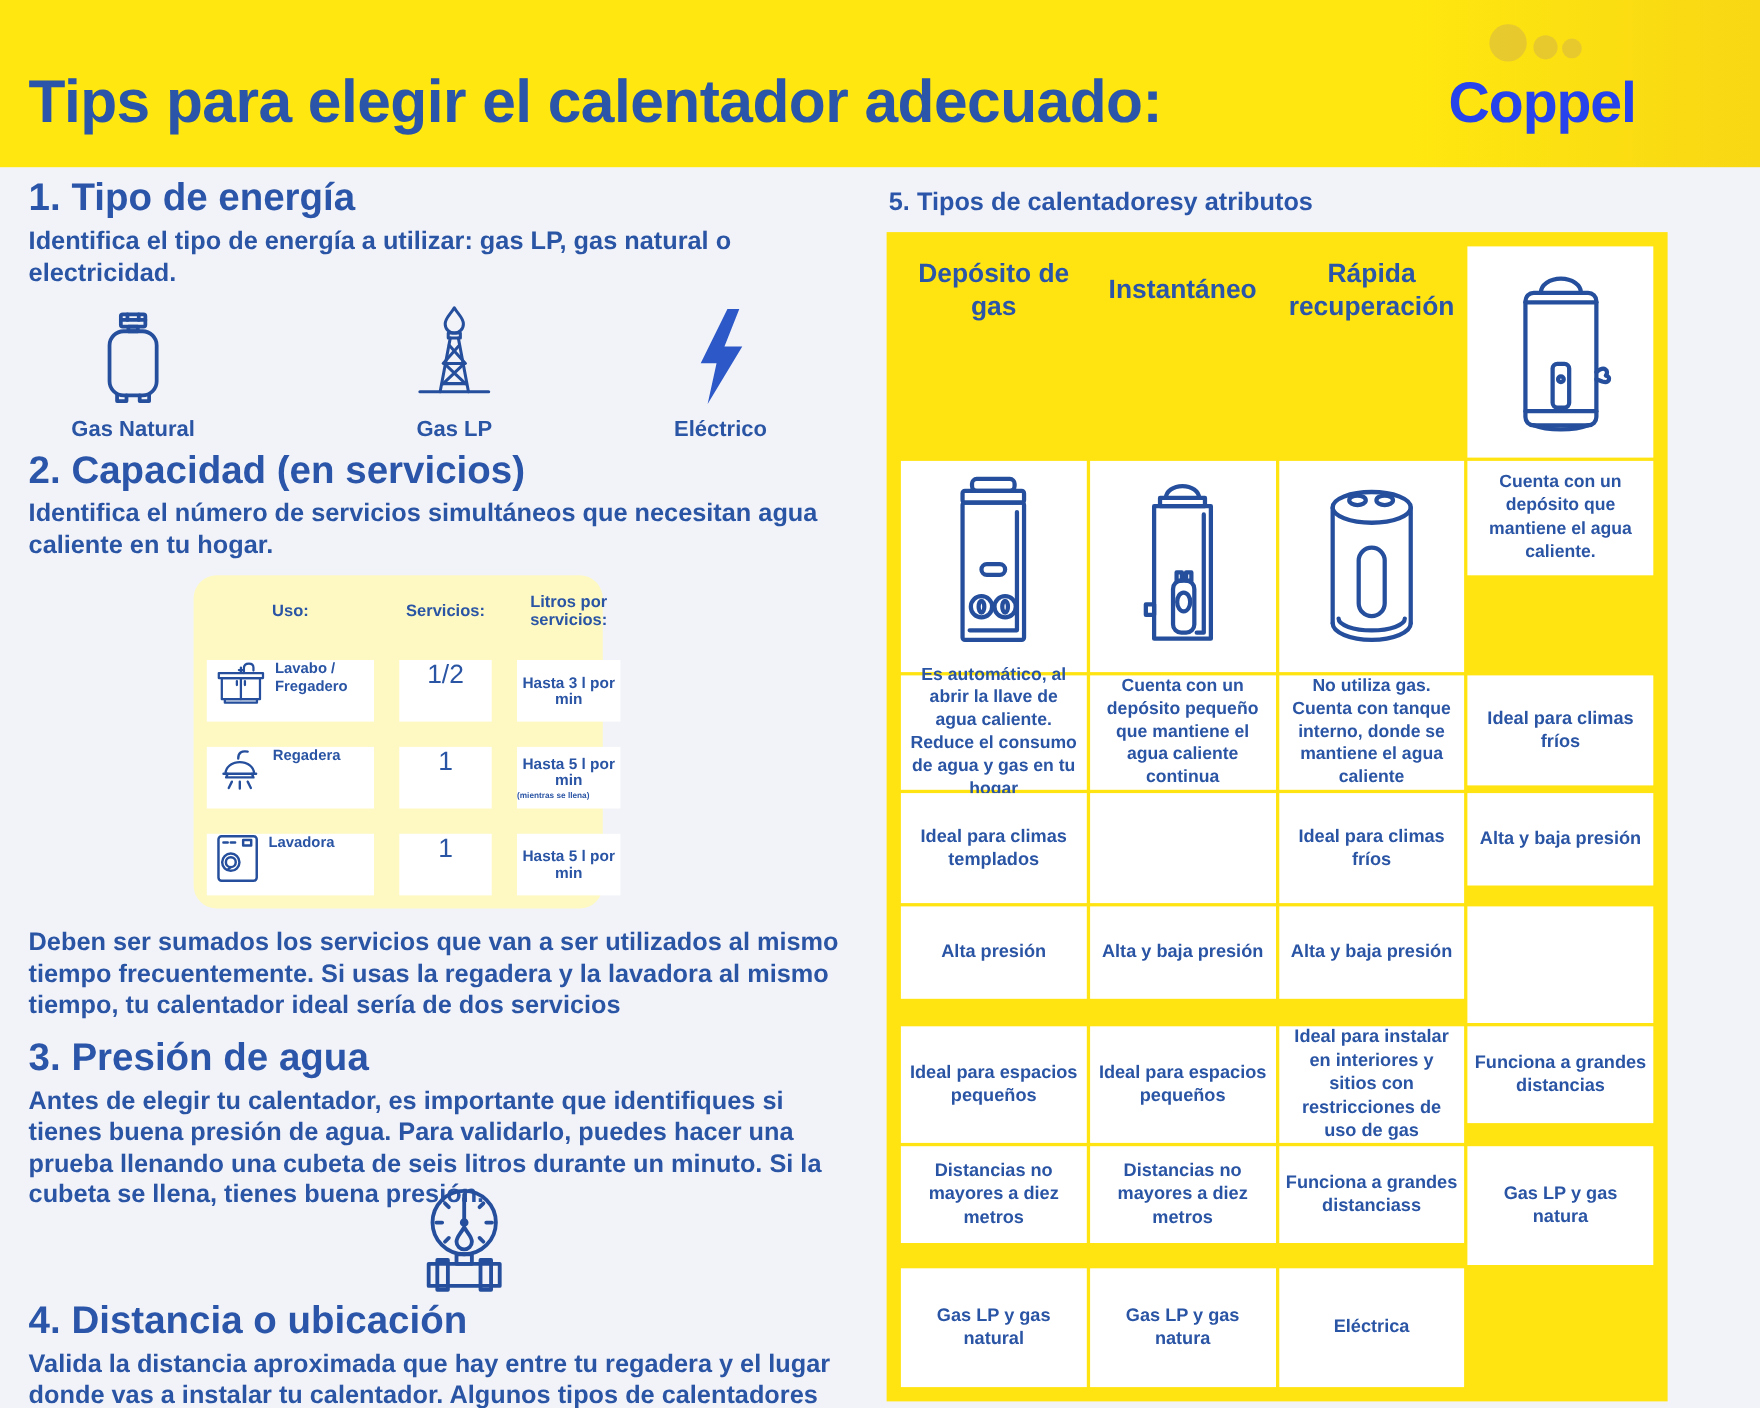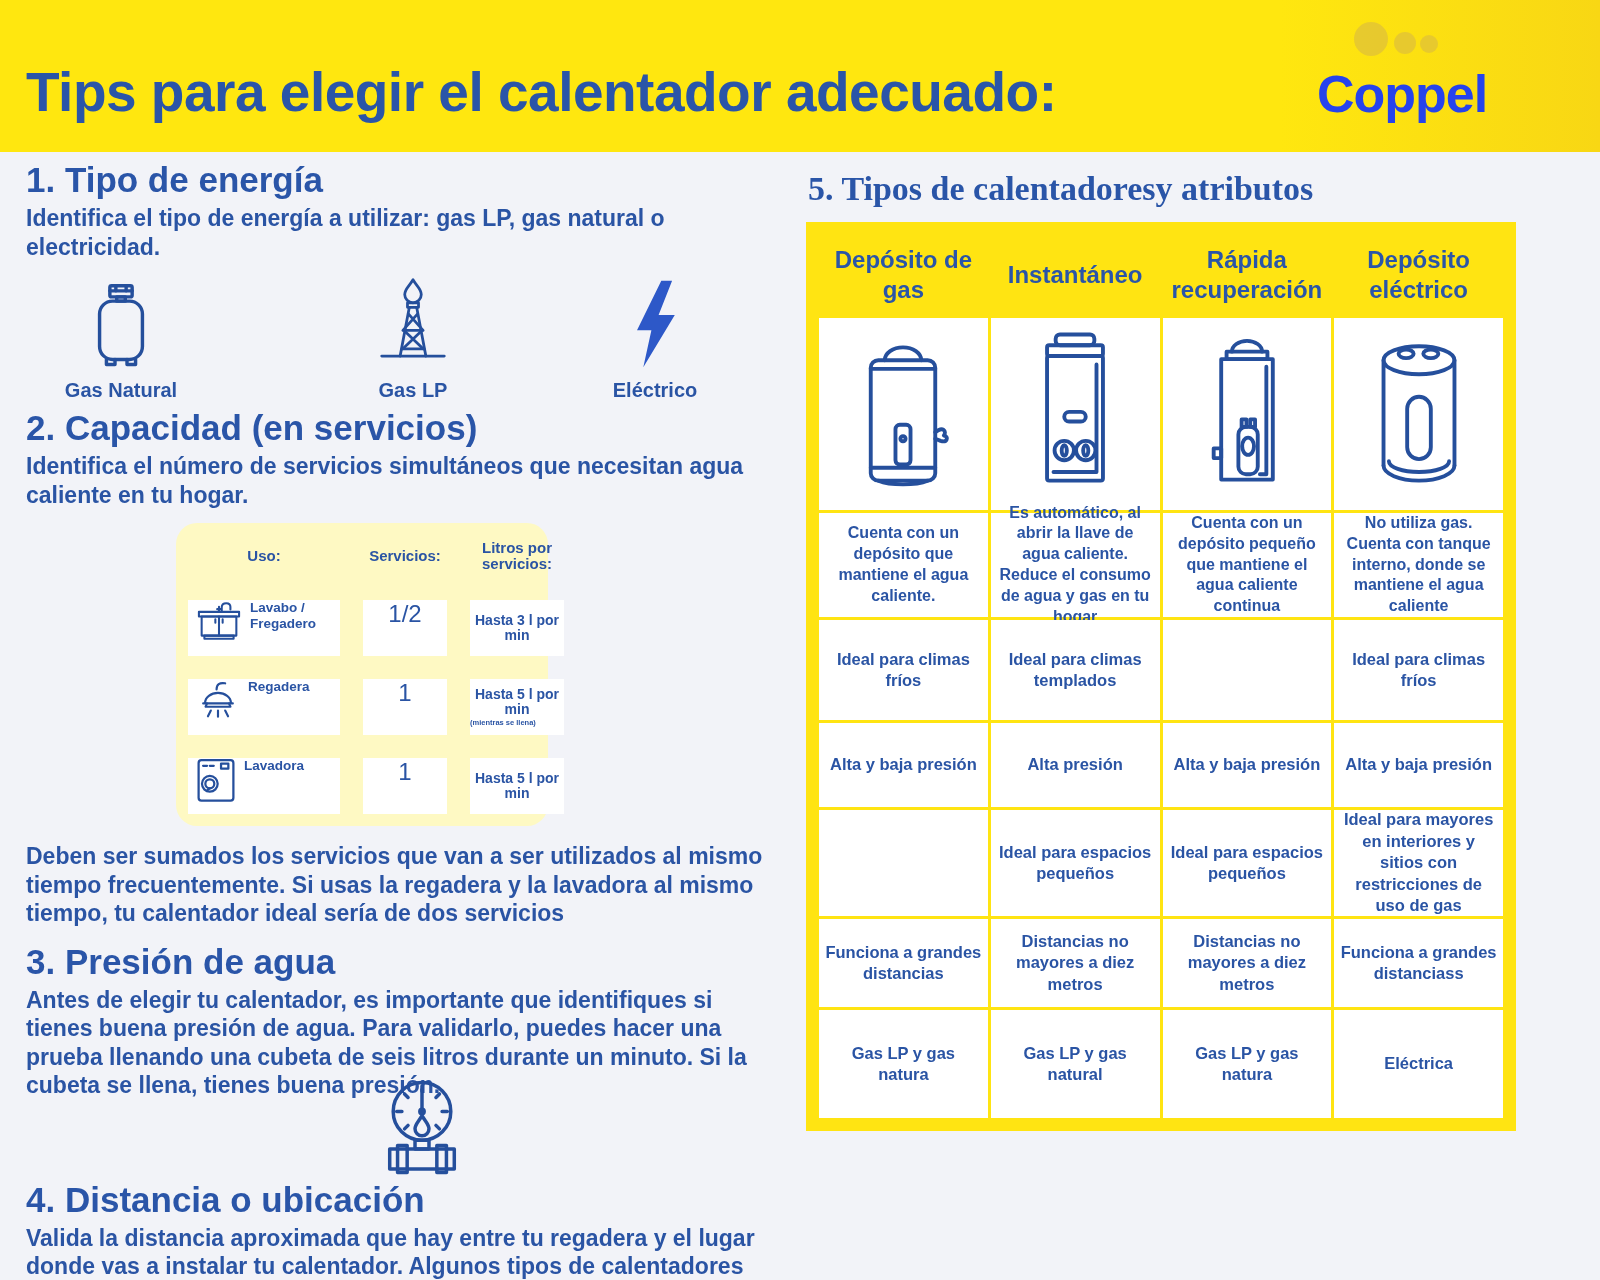--- a/index.html
+++ b/index.html
@@ -53,21 +53,21 @@
   .cap-num { font-size:24px; font-weight:normal; }
   .cap-lit { flex-direction:column; font-size:14px; font-weight:bold; line-height:1.1; }
   .cap-note { font-size:7.5px; font-weight:bold; margin-top:1px; }
 
   .gauge-wrap { margin:-26px 0 0 348px; width:96px; }
 
   .sec-block { margin-top:14px; }
 
   
   .right { position:absolute; left:806px; top:170px; width:710px; }
-  h2.types-heading { margin:0 0 14px 2px; font-size:34px; font-weight:bold; color:#2a55a8;font-family:Liberation Serif, serif; }
+  h2.types-heading { margin:0 0 14px 2px; font-size:23px; font-weight:bold; color:#2a55a8; }
   .types-table {
     width:710px; background:#ffe412; padding:13px;
     display:grid; grid-template-columns:repeat(4,1fr); gap:3px;
   }
   .t-cell {
     background:#fff; display:flex; align-items:center; justify-content:center;
     text-align:center; font-size:16.5px; font-weight:bold; color:#2a54a4;
     padding:6px; line-height:1.3;
   }
   .t-head { background:transparent; font-size:24px; font-weight:bold; color:#2a55a8;
@@ -238,21 +238,20 @@
   </div>
 
   <div class="right">
     <h2 class="types-heading">5. Tipos de calentadoresy atributos</h2>
 
     <div class="types-table">
 
       <div class="t-cell t-head r-head">Depósito de gas</div>
       <div class="t-cell t-head r-head">Instantáneo</div>
       <div class="t-cell t-head r-head">Rápida recuperación</div>
-      <div class="t-cell t-head r-head">Depósito eléctrico</div>
 
       <div class="t-cell r-icon">
         <svg class="heater" width="108" height="172" viewBox="0 0 100 160">
           <path d="M33 30 a17 12 0 0 1 34 0"></path>
           <rect x="20" y="30" width="60" height="112" rx="7"></rect>
           <line x1="20" y1="38" x2="80" y2="38"></line>
           <line x1="20" y1="130" x2="80" y2="130"></line>
           <path d="M27 142 a28 8 0 0 0 46 0"></path>
           <rect x="43" y="90" width="14" height="37" rx="4"></rect>
           <circle cx="50" cy="103" r="2.4"></circle>
@@ -308,21 +307,21 @@
       <div class="t-cell r-climate">Ideal para climas fríos</div>
 
       <div class="t-cell r-press">Alta y baja presión</div>
       <div class="t-cell r-press">Alta presión</div>
       <div class="t-cell r-press">Alta y baja presión</div>
       <div class="t-cell r-press">Alta y baja presión</div>
 
       <div class="t-cell r-space"></div>
       <div class="t-cell r-space">Ideal para espacios pequeños</div>
       <div class="t-cell r-space">Ideal para espacios pequeños</div>
-      <div class="t-cell r-space">Ideal para mayores en interiores y sitios con restricciones de uso de gas</div>
+      <div class="t-cell r-space">Ideal para instalar en interiores y sitios con restricciones de uso de gas</div>
 
       <div class="t-cell r-dist">Funciona a grandes distancias</div>
       <div class="t-cell r-dist">Distancias no mayores a diez metros</div>
       <div class="t-cell r-dist">Distancias no mayores a diez metros</div>
       <div class="t-cell r-dist">Funciona a grandes distanciass</div>
 
       <div class="t-cell r-energy">Gas LP y gas natura</div>
       <div class="t-cell r-energy">Gas LP y gas natural</div>
       <div class="t-cell r-energy">Gas LP y gas natura</div>
       <div class="t-cell r-energy">Eléctrica</div>

